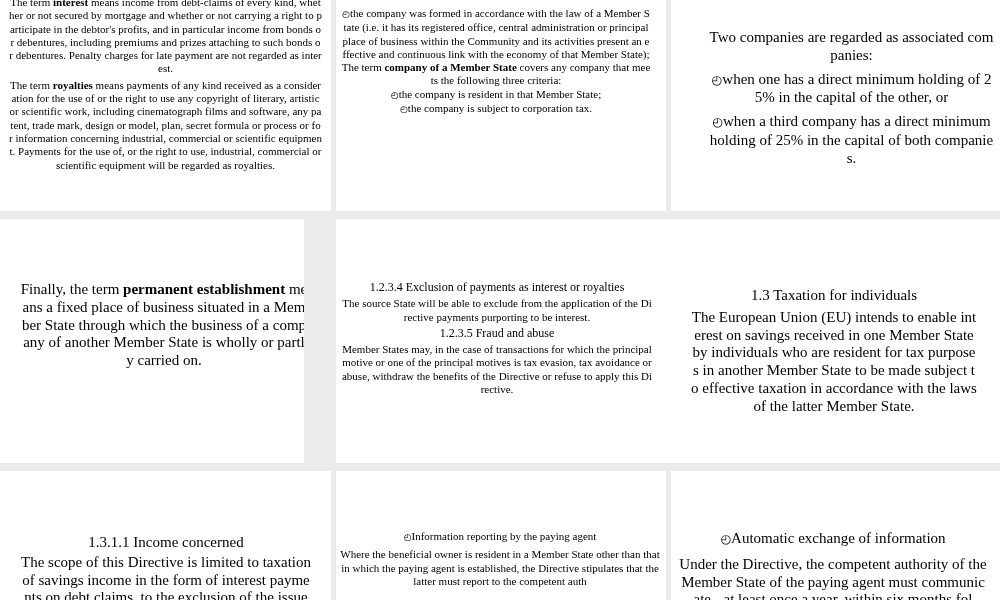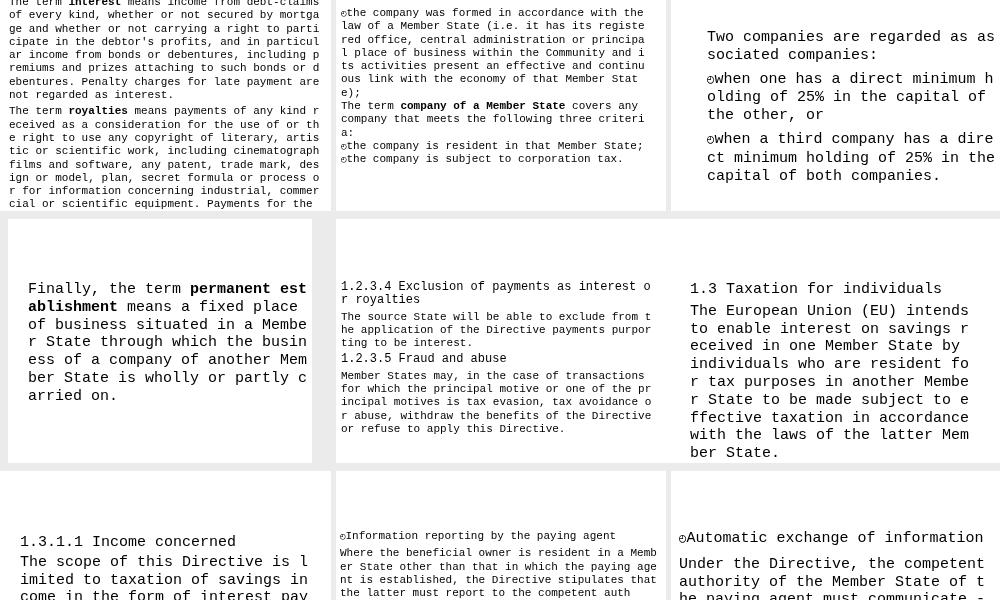--- a/index.html
+++ b/index.html
@@ -1,37 +1,37 @@
 <!DOCTYPE html>
 <html><head>
 <meta charset="utf-8">
 <style>
   html,body{margin:0;padding:0;background:#ebebeb;}
   #screen{position:relative;width:1000px;height:600px;overflow:hidden;background:#ebebeb;
-          font-family:Liberation Mono, monospace;color:#000;}
+          font-family:Liberation Serif, serif;color:#000;text-align:center;}
   .cell{position:absolute;background:#ffffff;overflow:hidden;}
   .c1{left:0;top:-33px;width:331px;height:244px;}
   .c2{left:336px;top:-33px;width:330px;height:244px;}
   .c3{left:671px;top:-33px;width:329px;height:244px;}
-  .c4{left:8px;top:219px;width:304px;height:244px;}
+  .c4{left:0;top:219px;width:304px;height:244px;}
   .c5{left:336px;top:219px;width:330px;height:244px;padding-left:7px;}
   .c6{left:671px;top:219px;width:329px;height:244px;}
   .c7{left:0;top:471px;width:331px;height:244px;}
   .c8{left:336px;top:471px;width:330px;height:244px;}
   .c9{left:671px;top:471px;width:329px;height:244px;}
   .txt{position:absolute;}
   .txt p{margin:0;word-break:break-all;}
   .small{font-size:11px;line-height:13.3px;}
   .large{font-size:15px;line-height:17.8px;}
   .t1{left:9px;top:29px;width:313px;}
   .t2{left:5px;top:40px;width:310px;}
   .t3{left:36px;top:62px;width:289px;}
   .t4{left:20px;top:62px;width:288px;}
   .t5{left:5px;top:62px;width:312px;}
-  .t6{left:19px;top:62px;width:288px;}
+  .t6{left:19px;top:68px;width:288px;}
   .t7{left:20px;top:63px;width:292px;}
   .t8{left:4px;top:59px;width:320px;}
   .t9{left:8px;top:59px;width:308px;}
   .s1 p{margin-bottom:3px;}
   .s3 p{margin-bottom:6px;}
   .s5 p{margin-bottom:3px;}
   .s6 p{margin-bottom:4px;}
   .s7 p{margin-bottom:2px;}
   .s8 p{margin-bottom:4px;}
   .s9 p{margin-bottom:7px;}

